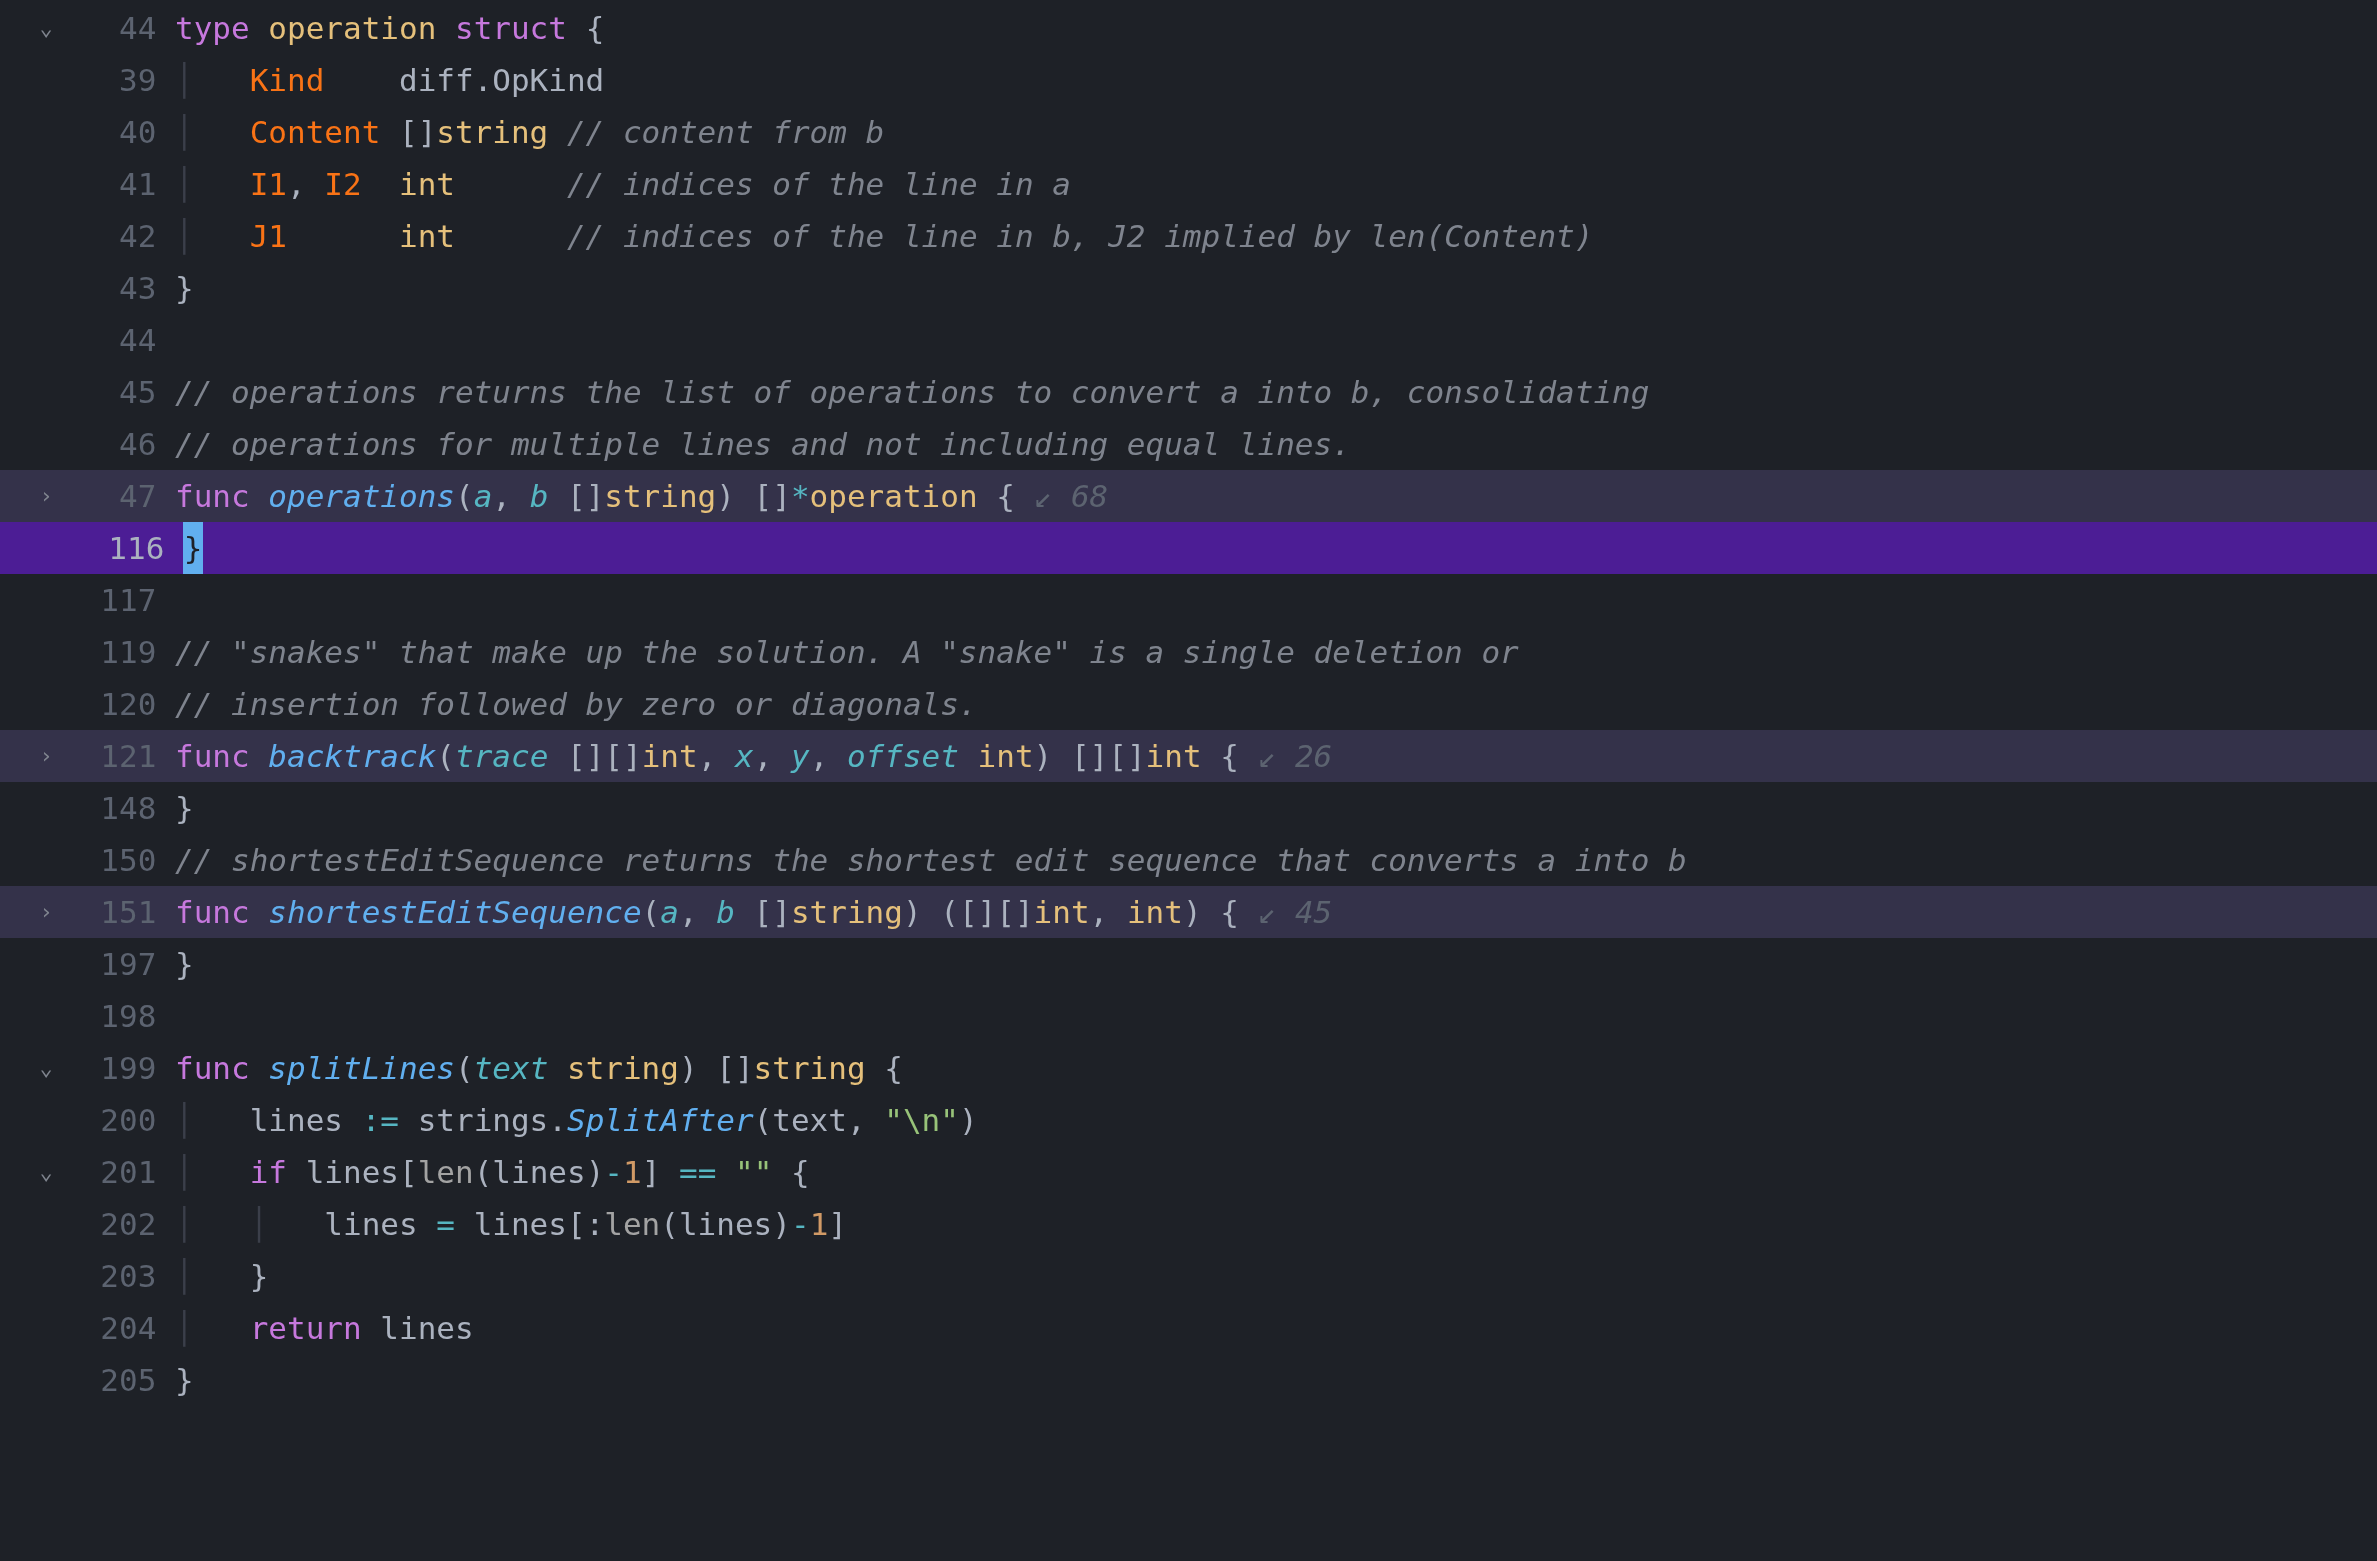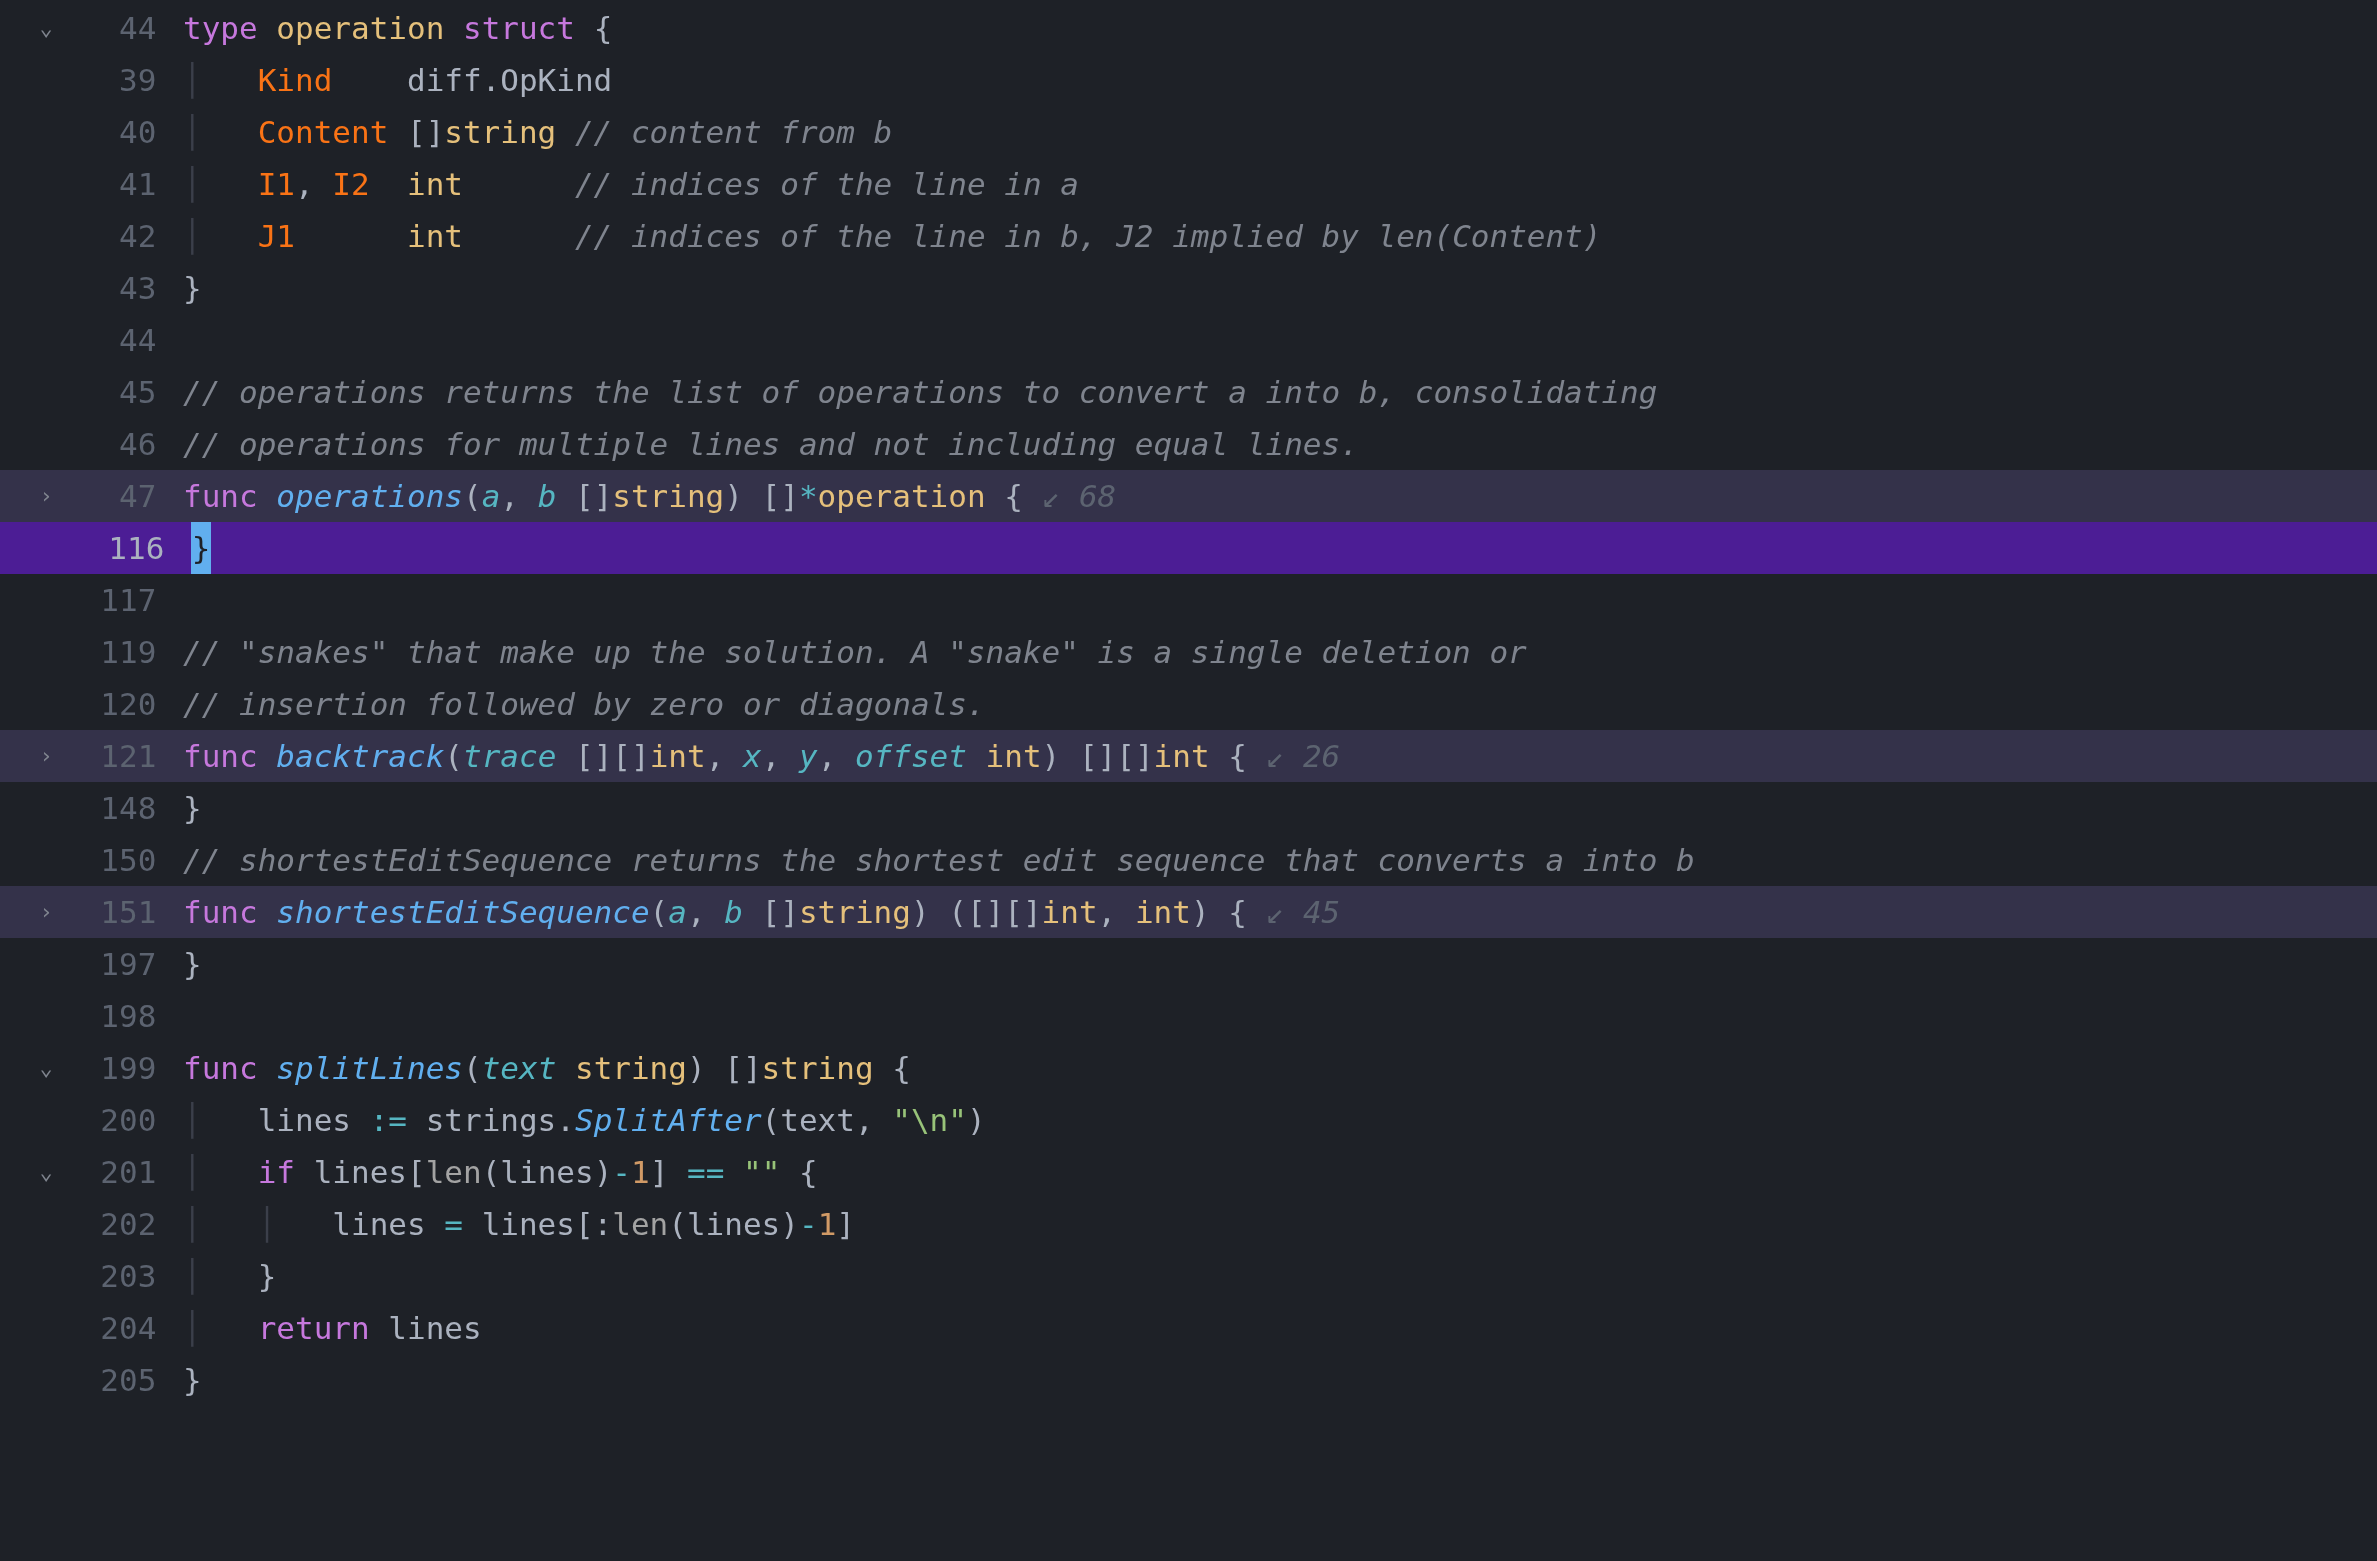--- a/index.html
+++ b/index.html
@@ -45,21 +45,20 @@
     flex-shrink: 0;
   }
   .indent-guide {
     color: #3b3f4a;
     display: inline-block;
   }
   .code {
     flex: 1;
     display: flex;
     align-items: center;
-    margin-left: 8px;
   }
   .folded-bg {
     background: #34324a;
   }
   .current-line-bg {
     background: #4c1d95;
     padding-left: 8px;
   }
   .cursor-brace {
     background: #61afef;

